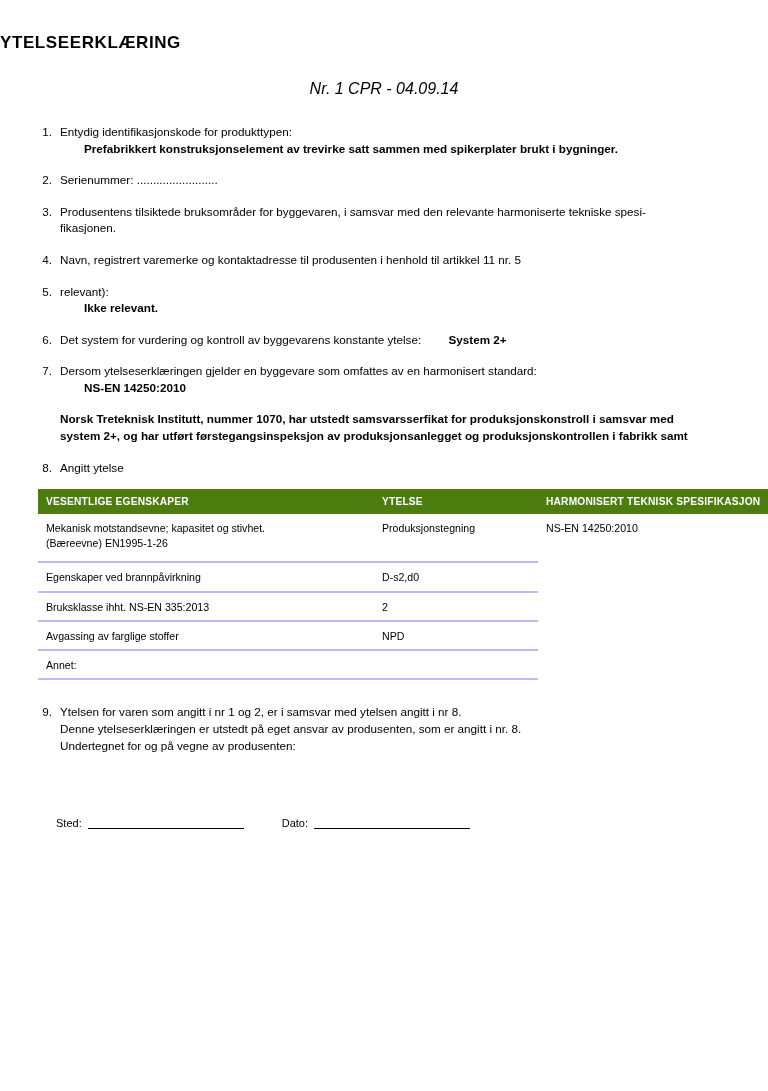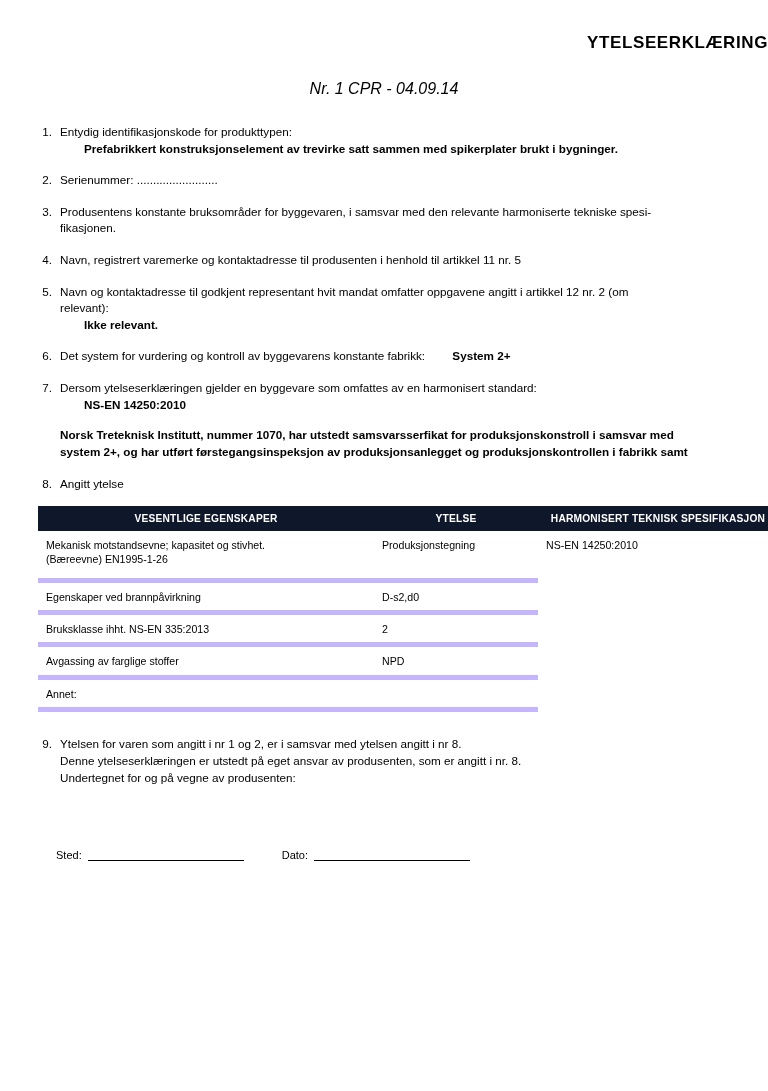--- a/index.html
+++ b/index.html
@@ -16,21 +16,21 @@
     overflow: hidden;
   }
   .page {
     position: relative;
     width: 768px;
     height: 1091px;
     padding: 0;
     box-sizing: border-box;
   }
   .doc-title {
-    text-align: right;
+    text-align: left;
     font-size: 17px;
     font-weight: bold;
     letter-spacing: 0.6px;
     margin: 33px 0 8px 0;
   }
   .doc-subtitle {
     text-align: center;
     font-size: 16px;
     font-style: italic;
     margin: 27px 0 0 0;
@@ -68,34 +68,34 @@
   
   .table-wrap {
     margin: 13px 38px 0 38px;
   }
   table.perf {
     border-collapse: collapse;
     width: 692px;
     table-layout: fixed;
   }
   table.perf thead th {
-    background: #0f172a;
+    background: #4d7c0f;
     color: #ffffff;
     font-size: 10.2px;
     font-weight: bold;
-    text-align: center;
+    text-align: left;
     padding: 7px 8px 7px 8px;
     letter-spacing: 0.2px;
     border: none;
   }
   table.perf tbody td {
     font-size: 10.6px;
     padding: 7px 8px 6px 8px;
     vertical-align: top;
-    border-bottom: 5px solid #c4b5fd;
+    border-bottom: 2px solid #c4b5fd;
     line-height: 1.35;
   }
   table.perf tbody td.c1 { width: 320px; }
   table.perf tbody td.c2 { width: 148px; }
   table.perf tbody td.c3 { width: 224px; border-bottom: none; }
   table.perf thead th.h1 { width: 320px; }
   table.perf thead th.h2 { width: 148px; }
   table.perf thead th.h3 { width: 224px; }
   table.perf tbody tr td.c3 { border-bottom: none; }
   .tall-row td { height: 34px; }
@@ -151,45 +151,44 @@
     <div class="clause">
       <div class="num">2.</div>
       <div class="body">
         <div>Serienummer: .........................</div>
       </div>
     </div>
 
     <div class="clause">
       <div class="num">3.</div>
       <div class="body">
-        <div>Produsentens konstante bruksområder for byggevaren, i samsvar med den relevante harmoniserte tekniske spesi-</div>
+        <div>Produsentens tilsiktede bruksområder for byggevaren, i samsvar med den relevante harmoniserte tekniske spesi-</div>
         <div>fikasjonen.</div>
       </div>
     </div>
 
     <div class="clause">
       <div class="num">4.</div>
       <div class="body">
         <div>Navn, registrert varemerke og kontaktadresse til produsenten i henhold til artikkel 11 nr. 5</div>
       </div>
     </div>
 
     <div class="clause">
       <div class="num">5.</div>
       <div class="body">
-        <div>Navn og kontaktadresse til godkjent representant hvit mandat omfatter oppgavene angitt i artikkel 12 nr. 2 (om</div>
         <div>relevant):</div>
         <div class="b">Ikke relevant.</div>
       </div>
     </div>
 
     <div class="clause">
       <div class="num">6.</div>
       <div class="body">
-        <span>Det system for vurdering og kontroll av byggevarens konstante fabrikk: </span><span class="b">System 2+</span>
+        <span>Det system for vurdering og kontroll av byggevarens konstante ytelse: </span><span class="b">System 2+</span>
       </div>
     </div>
 
     <div class="clause">
       <div class="num">7.</div>
       <div class="body">
         <div>Dersom ytelseserklæringen gjelder en byggevare som omfattes av en harmonisert standard:</div>
         <div class="b">NS-EN 14250:2010</div>
         <div class="note-block">
           <div>Norsk Treteknisk Institutt, nummer 1070, har utstedt samsvarsserfikat for produksjonskonstroll i samsvar med</div>

